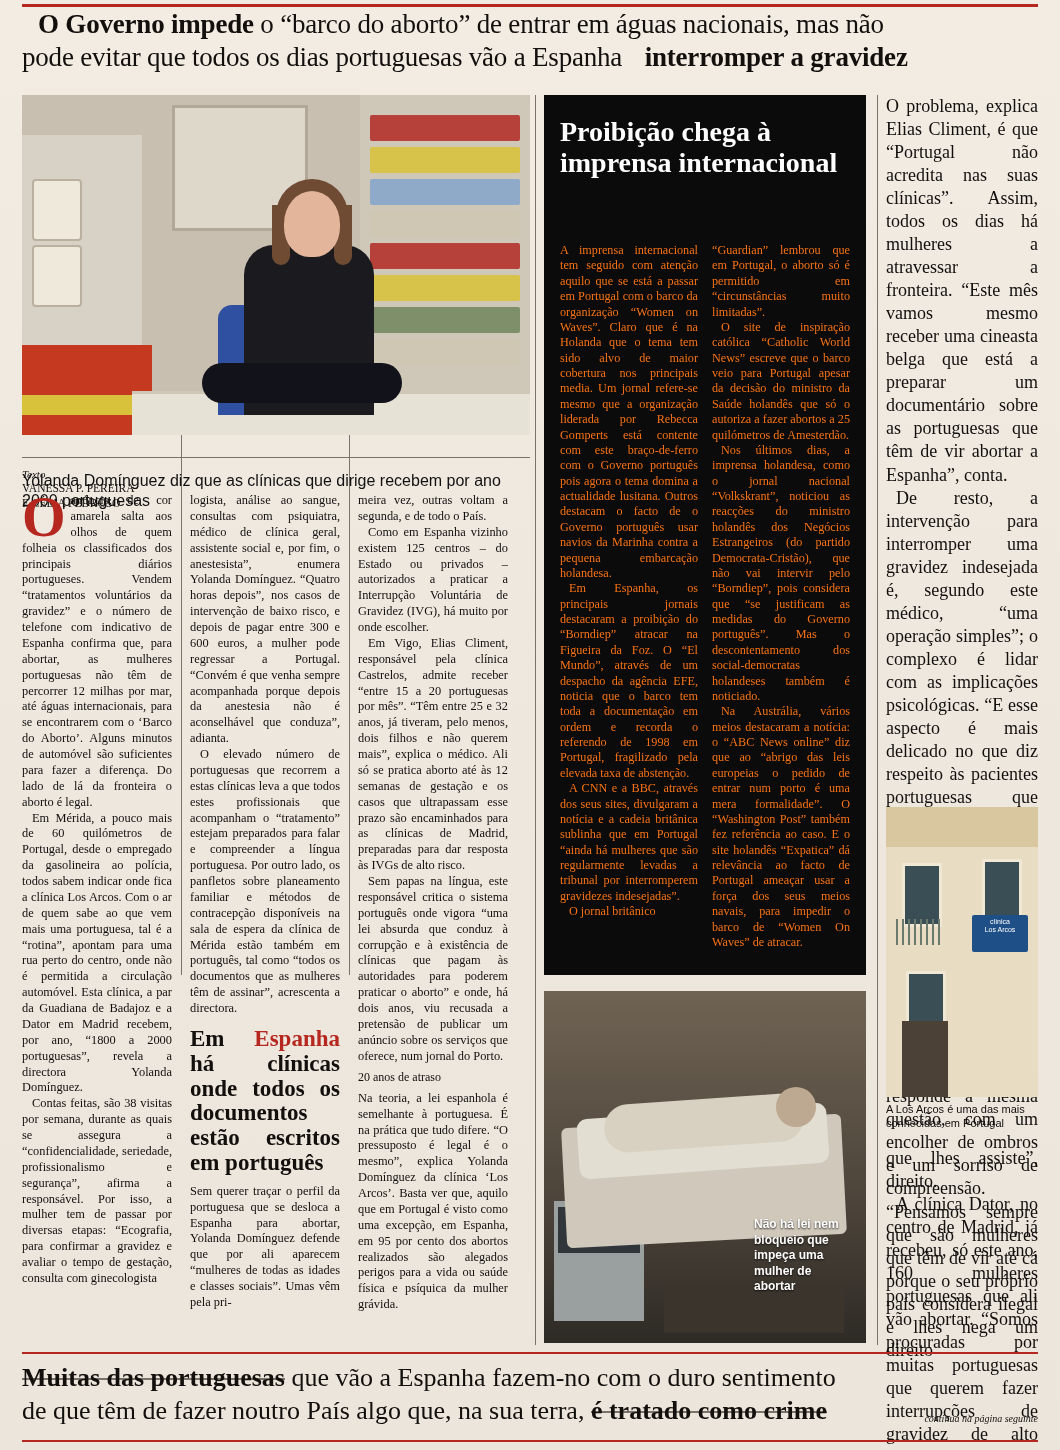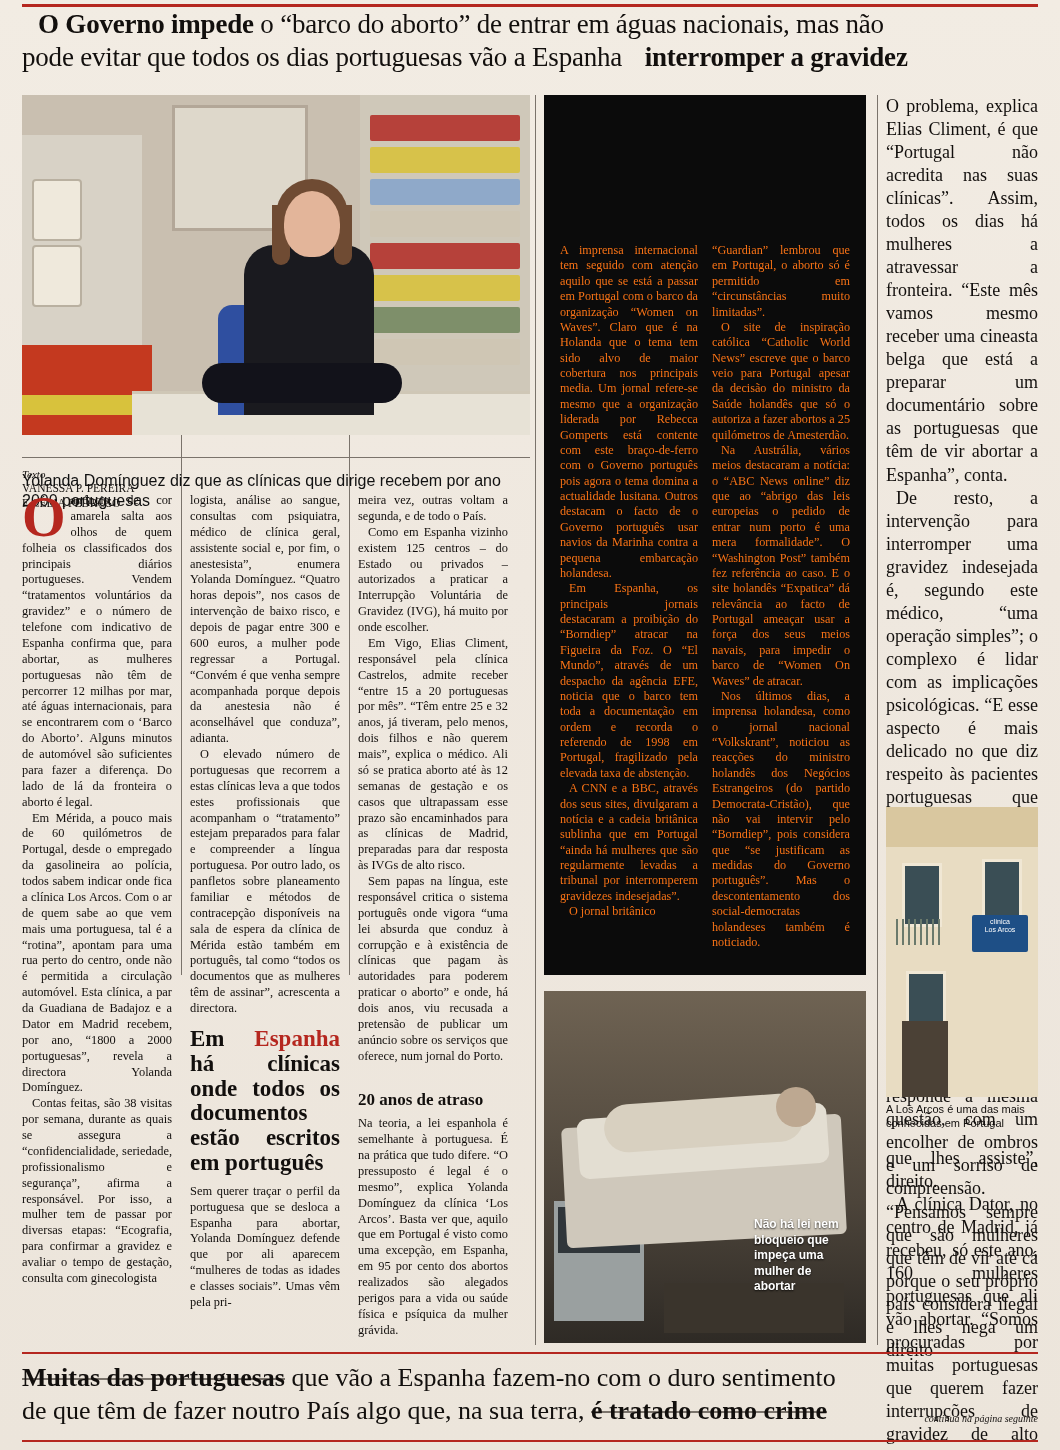--- a/index.html
+++ b/index.html
@@ -87,21 +87,21 @@
   }
   .c1{left:0;}
   .c2{left:168px;}
   .c3{left:336px;}
   .subhead{
     font-size:23px;line-height:1.08;font-weight:bold;
     margin:10px 0 8px 0;
   }
   .subhead .red{color:#b5271f;}
   .subhead2{
-    font-size:17px;font-weight:bold;margin:24px 0 6px 0;
+    font-size:12px;font-weight:normal;margin:5px 0 6px 0;
   }
   
   .blackbox{
     position:absolute;left:522px;top:0;width:322px;height:880px;
     background:#0b0b0b;color:#f2efe9;
     padding:0;
   }
   .bb-title{
     position:absolute;left:16px;top:22px;width:290px;
     font-size:28px;line-height:1.1;font-weight:bold;color:#fff;
@@ -247,31 +247,32 @@
     <div class="col c3">
       <p class="first">meira vez, outras voltam a segunda, e de todo o País.</p>
       <p>Como em Espanha vizinho existem 125 centros – do Estado ou privados – autorizados a praticar a Interrupção Voluntária de Gravidez (IVG), há muito por onde escolher.</p>
       <p>Em Vigo, Elias Climent, responsável pela clínica Castrelos, admite receber “entre 15 a 20 portuguesas por mês”. “Têm entre 25 e 32 anos, já tiveram, pelo menos, dois filhos e não querem mais”, explica o médico. Ali só se pratica aborto até às 12 semanas de gestação e os casos que ultrapassam esse prazo são encaminhados para as clínicas de Madrid, preparadas para dar resposta às IVGs de alto risco.</p>
       <p>Sem papas na língua, este responsável critica o sistema português onde vigora “uma lei absurda que conduz à corrupção e à existência de clínicas que pagam às autoridades para poderem praticar o aborto” e onde, há dois anos, viu recusada a pretensão de publicar um anúncio sobre os serviços que oferece, num jornal do Porto.</p>
       <div class="subhead2">20 anos de atraso</div>
       <p class="first">Na teoria, a lei espanhola é semelhante à portuguesa. É na prática que tudo difere. “O pressuposto é legal é o mesmo”, explica Yolanda Domínguez da clínica ‘Los Arcos’. Basta ver que, aquilo que em Portugal é visto como uma excepção, em Espanha, em 95 por cento dos abortos realizados são alegados perigos para a vida ou saúde física e psíquica da mulher grávida.</p>
     </div>
 
     <div class="blackbox">
+      <div class="bb-title">Proibição chega à imprensa internacional</div>
       <div class="bb-col bb-c1">
         <p class="first">A imprensa internacional tem seguido com atenção aquilo que se está a passar em Portugal com o barco da organização “Women on Waves”. Claro que é na Holanda que o tema tem sido alvo de maior cobertura nos principais media. Um jornal refere-se mesmo que a organização liderada por Rebecca Gomperts está contente com este braço-de-ferro com o Governo português pois agora o tema domina a actualidade lusitana. Outros destacam o facto de o Governo português usar navios da Marinha contra a pequena embarcação holandesa.</p>
         <p>Em Espanha, os principais jornais destacaram a proibição do “Borndiep” atracar na Figueira da Foz. O “El Mundo”, através de um despacho da agência EFE, noticia que o barco tem toda a documentação em ordem e recorda o referendo de 1998 em Portugal, fragilizado pela elevada taxa de abstenção.</p>
         <p>A CNN e a BBC, através dos seus sites, divulgaram a notícia e a cadeia britânica sublinha que em Portugal “ainda há mulheres que são regularmente levadas a tribunal por interromperem gravidezes indesejadas”.</p>
         <p>O jornal britânico</p>
       </div>
       <div class="bb-col bb-c2">
         <p class="first">“Guardian” lembrou que em Portugal, o aborto só é permitido em “circunstâncias muito limitadas”.</p>
         <p>O site de inspiração católica “Catholic World News” escreve que o barco veio para Portugal apesar da decisão do ministro da Saúde holandês que só o autoriza a fazer abortos a 25 quilómetros de Amesterdão.</p>
+        <p>Nos últimos dias, a imprensa holandesa, como o jornal nacional “Volkskrant”, noticiou as reacções do ministro holandês dos Negócios Estrangeiros (do partido Democrata-Cristão), que não vai intervir pelo “Borndiep”, pois considera que “se justificam as medidas do Governo português”. Mas o descontentamento dos social-democratas holandeses também é noticiado.</p>
         <p>Na Austrália, vários meios destacaram a notícia: o “ABC News online” diz que ao “abrigo das leis europeias o pedido de entrar num porto é uma mera formalidade”. O “Washington Post” também fez referência ao caso. E o site holandês “Expatica” dá relevância ao facto de Portugal ameaçar usar a força dos seus meios navais, para impedir o barco de “Women On Waves” de atracar.</p>
-        <p>Nos últimos dias, a imprensa holandesa, como o jornal nacional “Volkskrant”, noticiou as reacções do ministro holandês dos Negócios Estrangeiros (do partido Democrata-Cristão), que não vai intervir pelo “Borndiep”, pois considera que “se justificam as medidas do Governo português”. Mas o descontentamento dos social-democratas holandeses também é noticiado.</p>
       </div>
     </div>
 
     <div class="rcol">
       <p class="first">O problema, explica Elias Climent, é que “Portugal não acredita nas suas clínicas”. Assim, todos os dias há mulheres a atravessar a fronteira. “Este mês vamos mesmo receber uma cineasta belga que está a preparar um documentário sobre as portuguesas que têm de vir abortar a Espanha”, conta.</p>
       <p>De resto, a intervenção para interromper uma gravidez indesejada é, segundo este médico, “uma operação simples”; o complexo é lidar com as implicações psicológicas. “E esse aspecto é mais delicado no que diz respeito às pacientes portuguesas que chegam, possivelmente, mais nervosas do que as espanholas, porque vão enfrentar uma situação desconhecida e, ainda por cima, num país que não é o delas”, acrescenta.</p>
       <p>Também Yolanda Domínguez responde à mesma questão, com um encolher de ombros e um sorriso de compreensão. “Pensamos sempre que são mulheres que têm de vir até cá porque o seu próprio país considera ilegal e lhes nega um direito</p>
     </div>
 
     <div class="photo-right">

